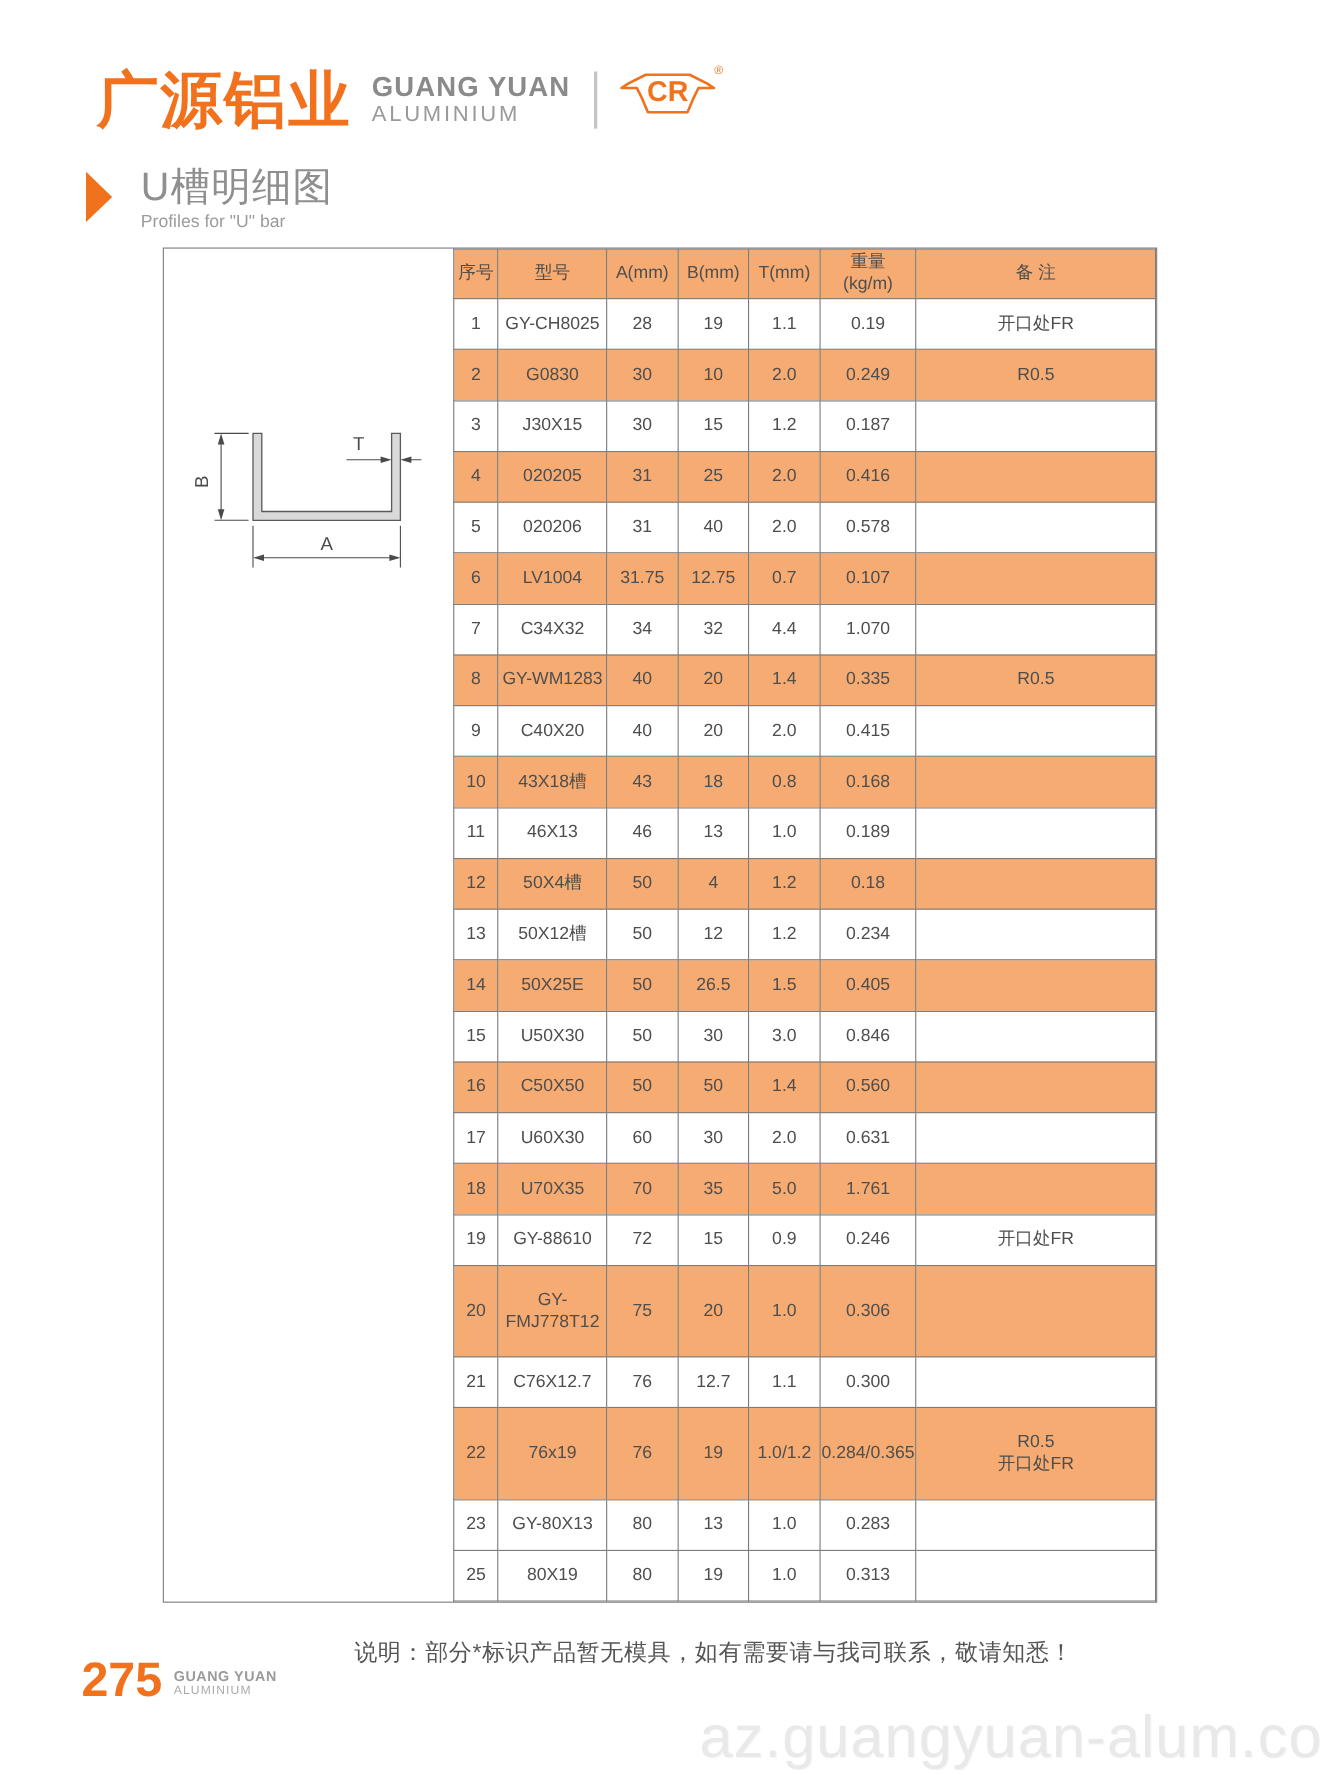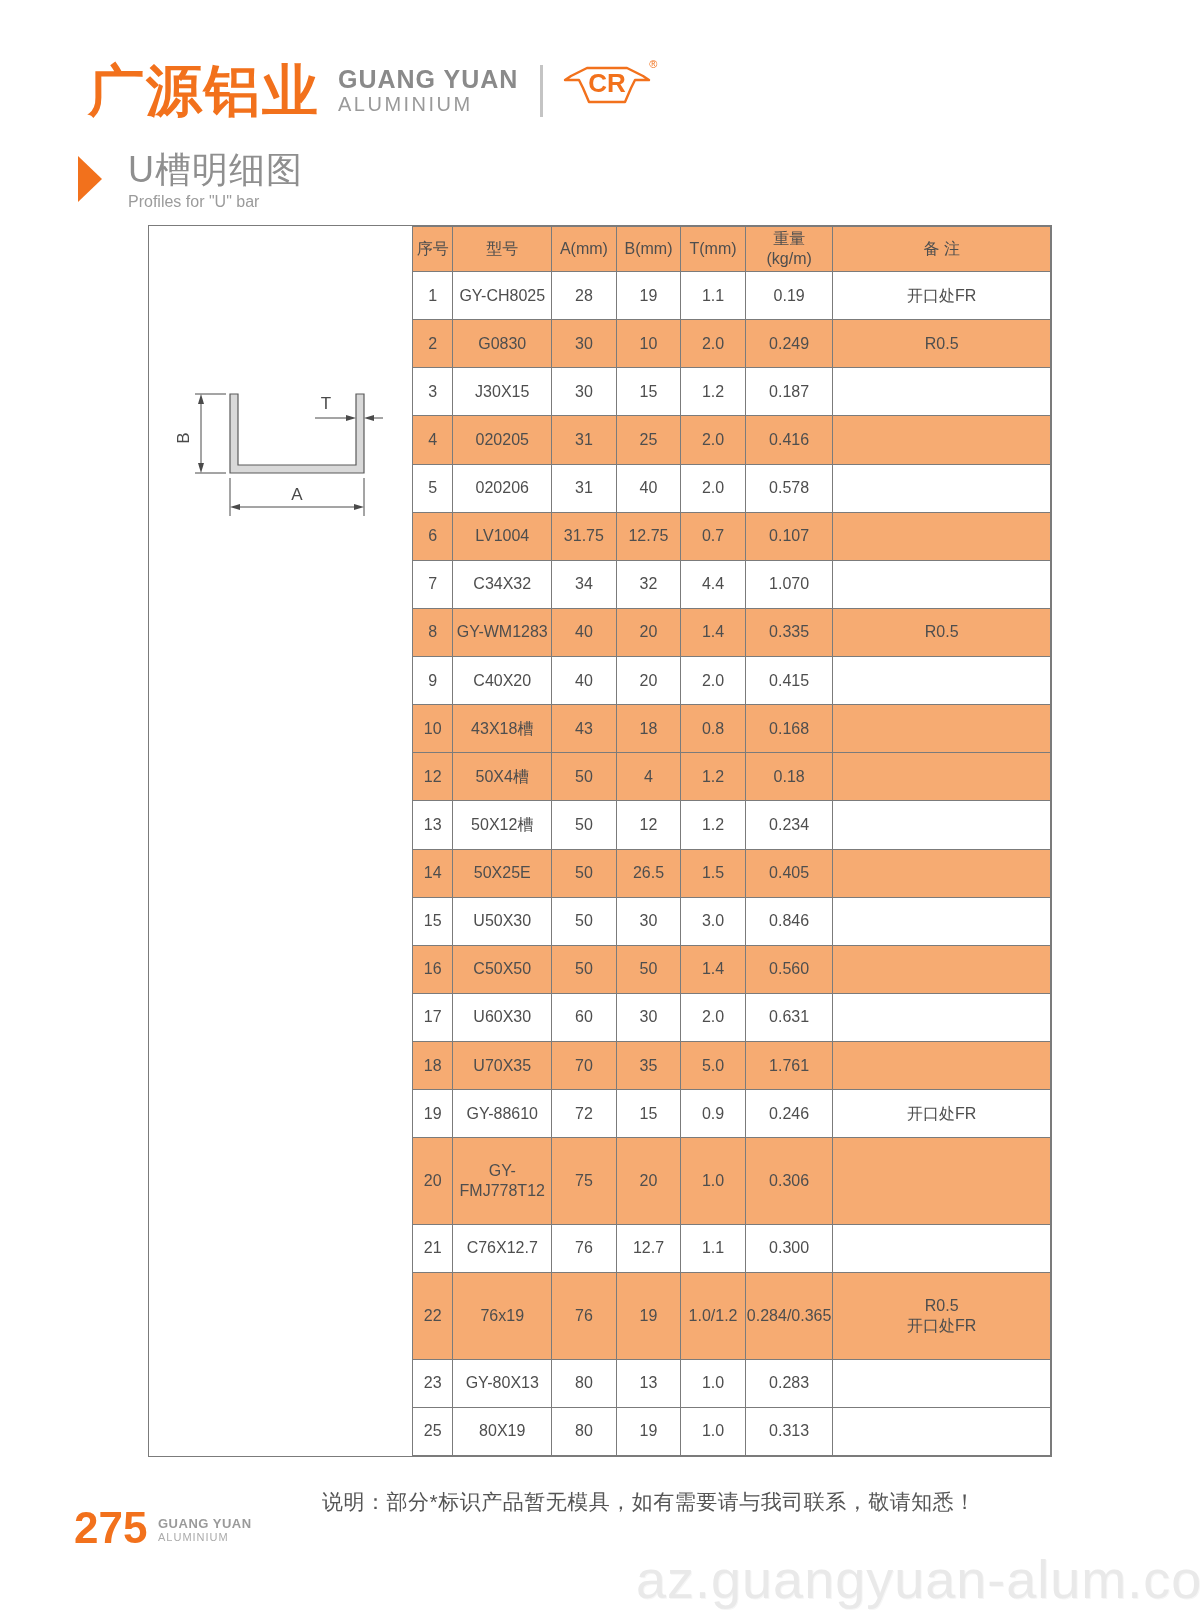--- a/index.html
+++ b/index.html
@@ -215,20 +215,29 @@
           </tr>
           <tr class="orange">
             <td>10</td>
             <td>43X18槽</td>
             <td>43</td>
             <td>18</td>
             <td>0.8</td>
             <td>0.168</td>
             <td></td>
           </tr>
+          <tr>
+            <td>11</td>
+            <td>46X13</td>
+            <td>46</td>
+            <td>13</td>
+            <td>1.0</td>
+            <td>0.189</td>
+            <td></td>
+          </tr>
           <tr class="orange">
             <td>12</td>
             <td>50X4槽</td>
             <td>50</td>
             <td>4</td>
             <td>1.2</td>
             <td>0.18</td>
             <td></td>
           </tr>
           <tr>

